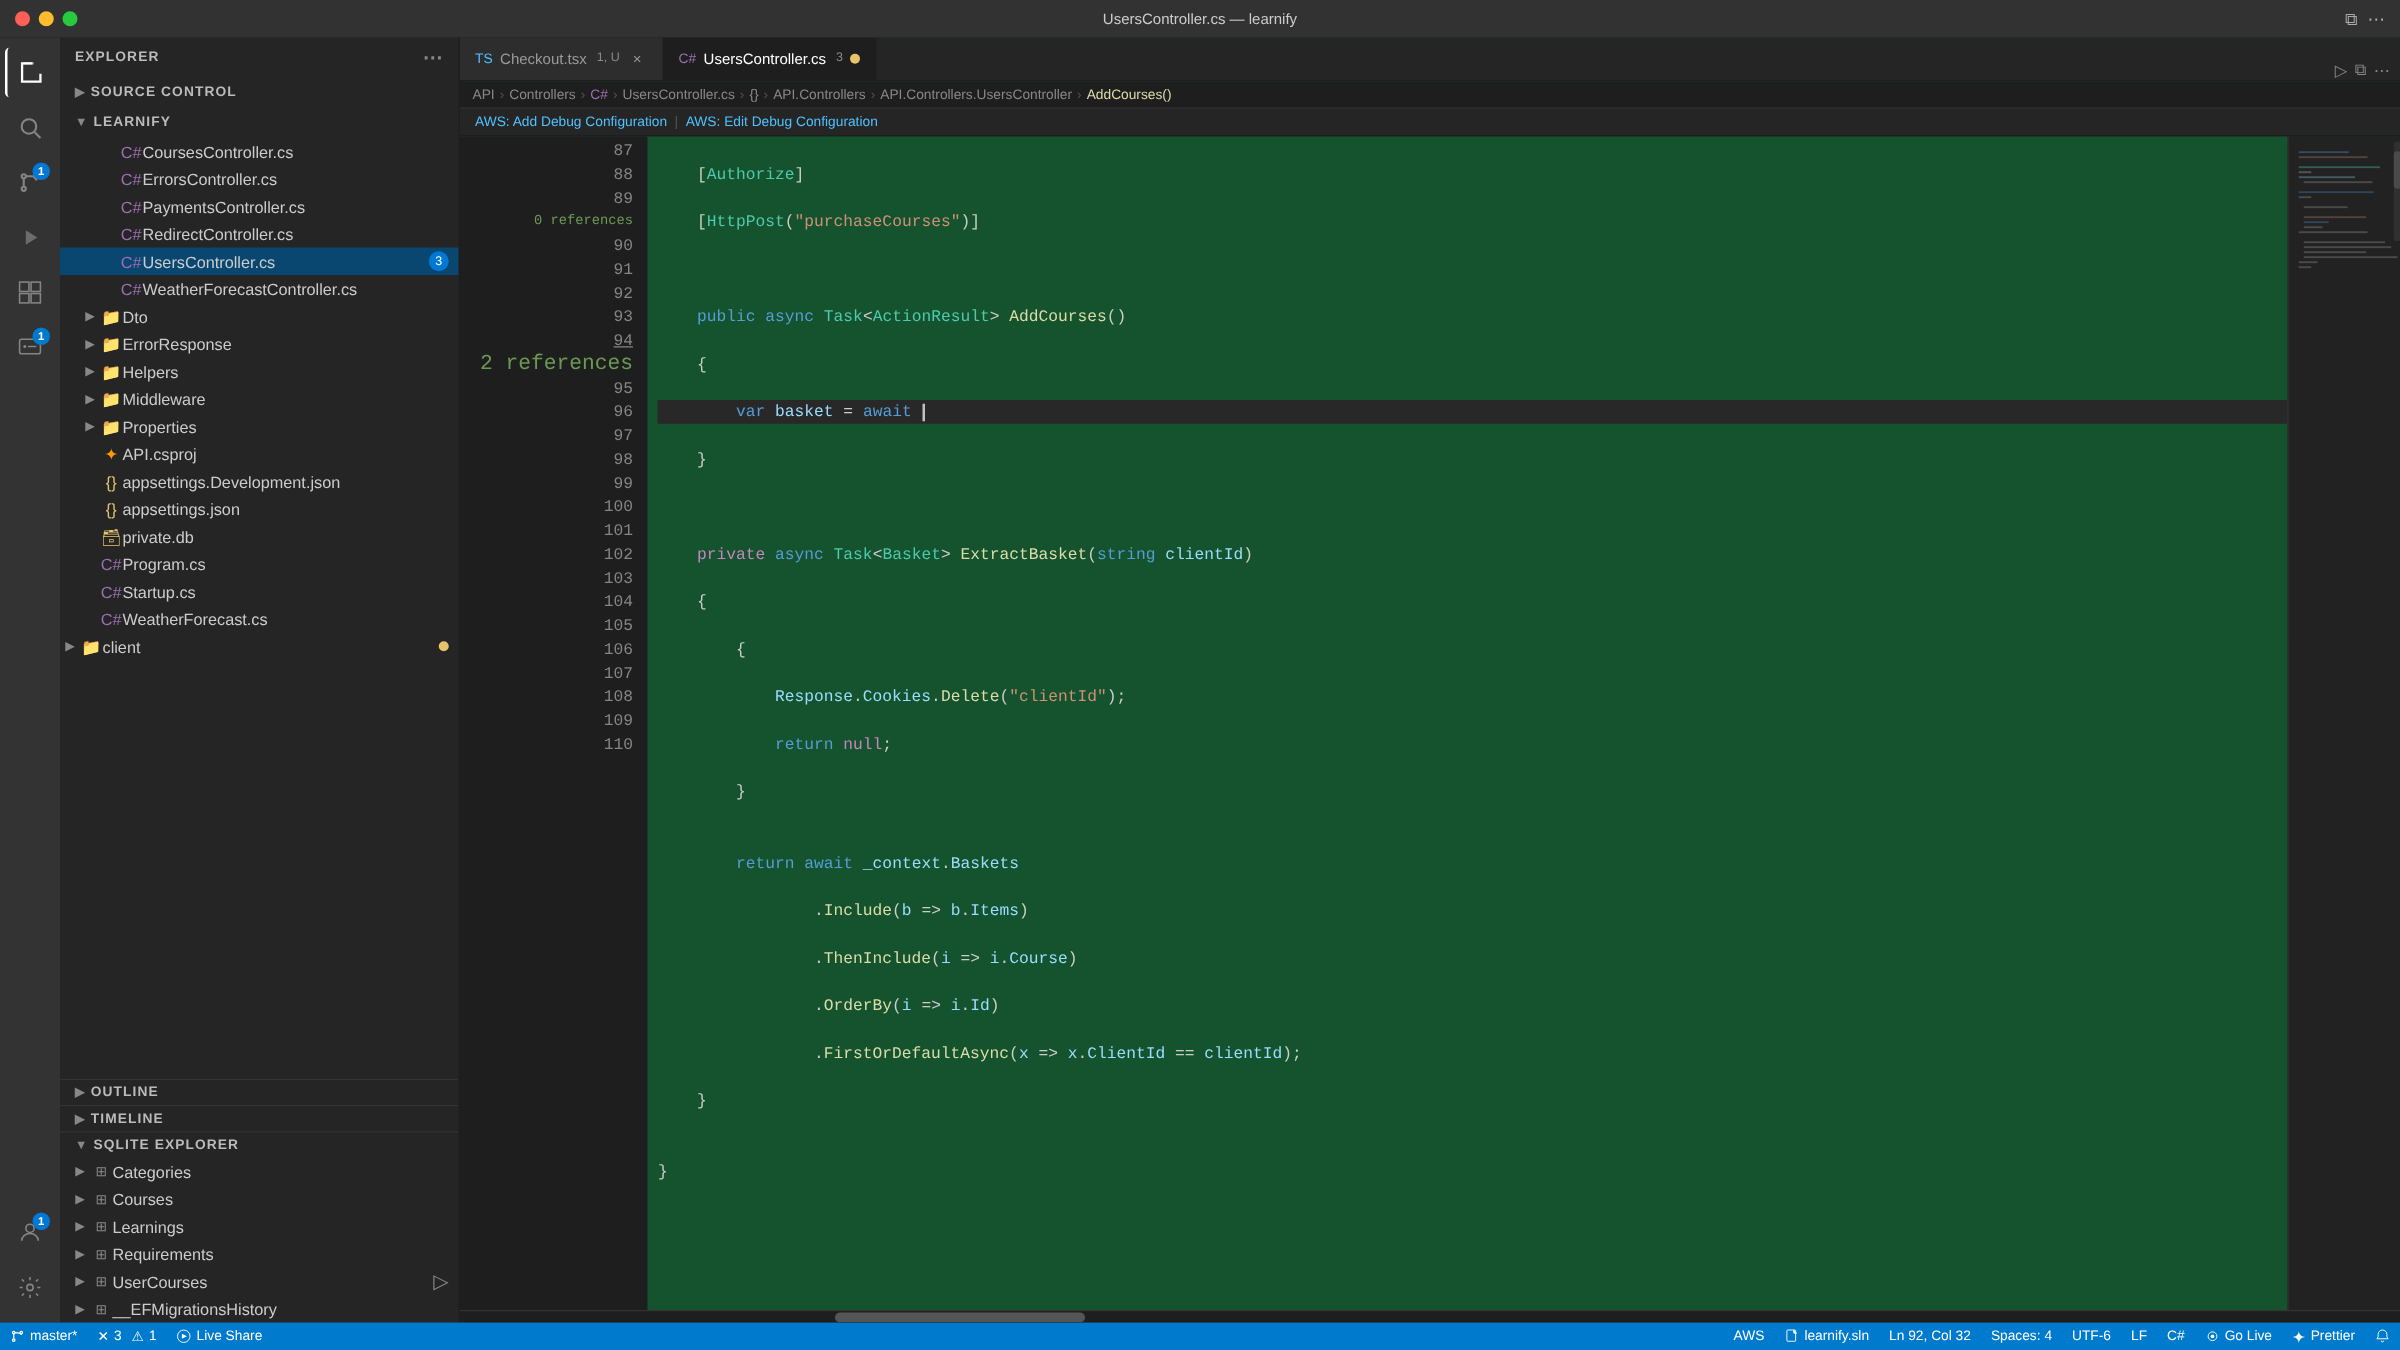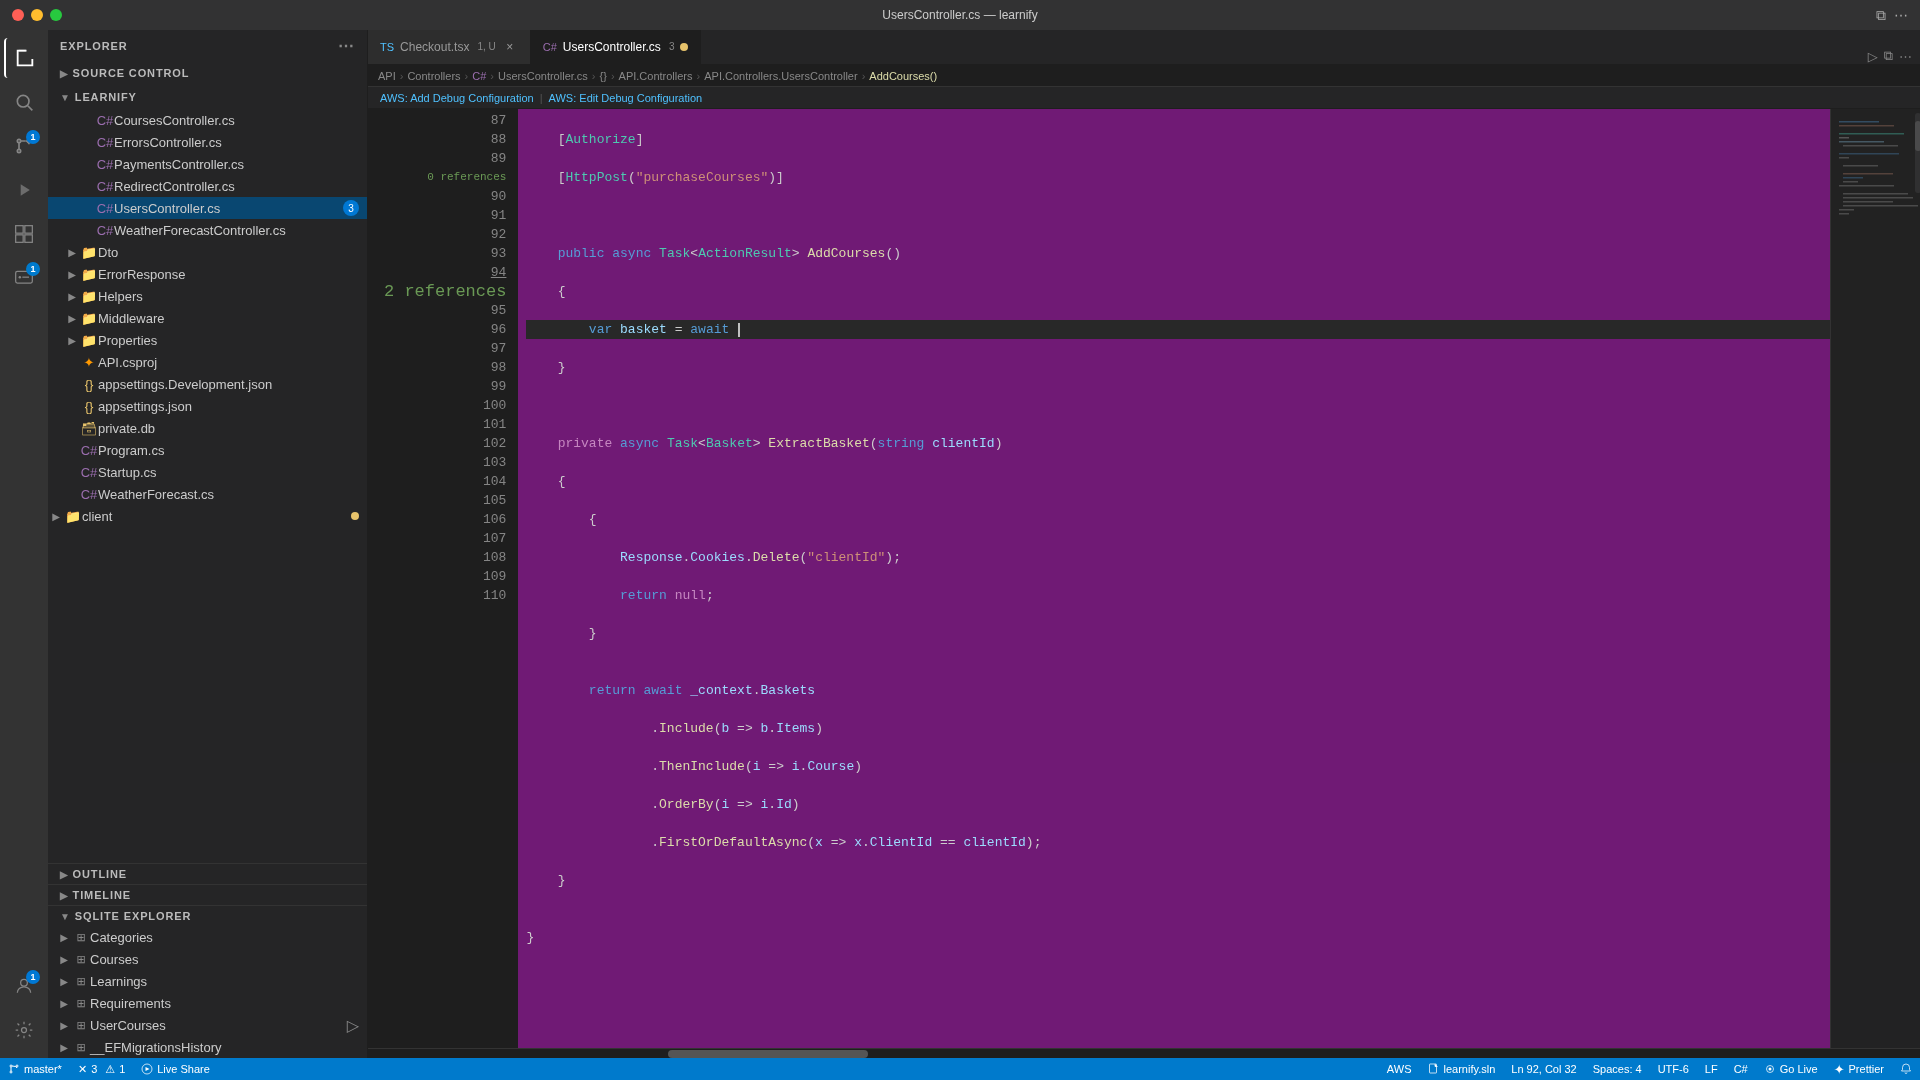--- a/index.html
+++ b/index.html
@@ -309,21 +309,21 @@
     
     .editor-area {
       flex: 1;
       display: flex;
       overflow: hidden;
     }
 
     
     .code-editor {
       flex: 1;
-      background: #701a75;
+      background: #14532d;
       display: flex;
       overflow: hidden;
       position: relative;
     }
     .line-numbers {
       background: #1e1e1e;
       color: #5a5a5a;
       font-size: 13px;
       font-family: 'Consolas', 'Courier New', monospace;
       text-align: right;

